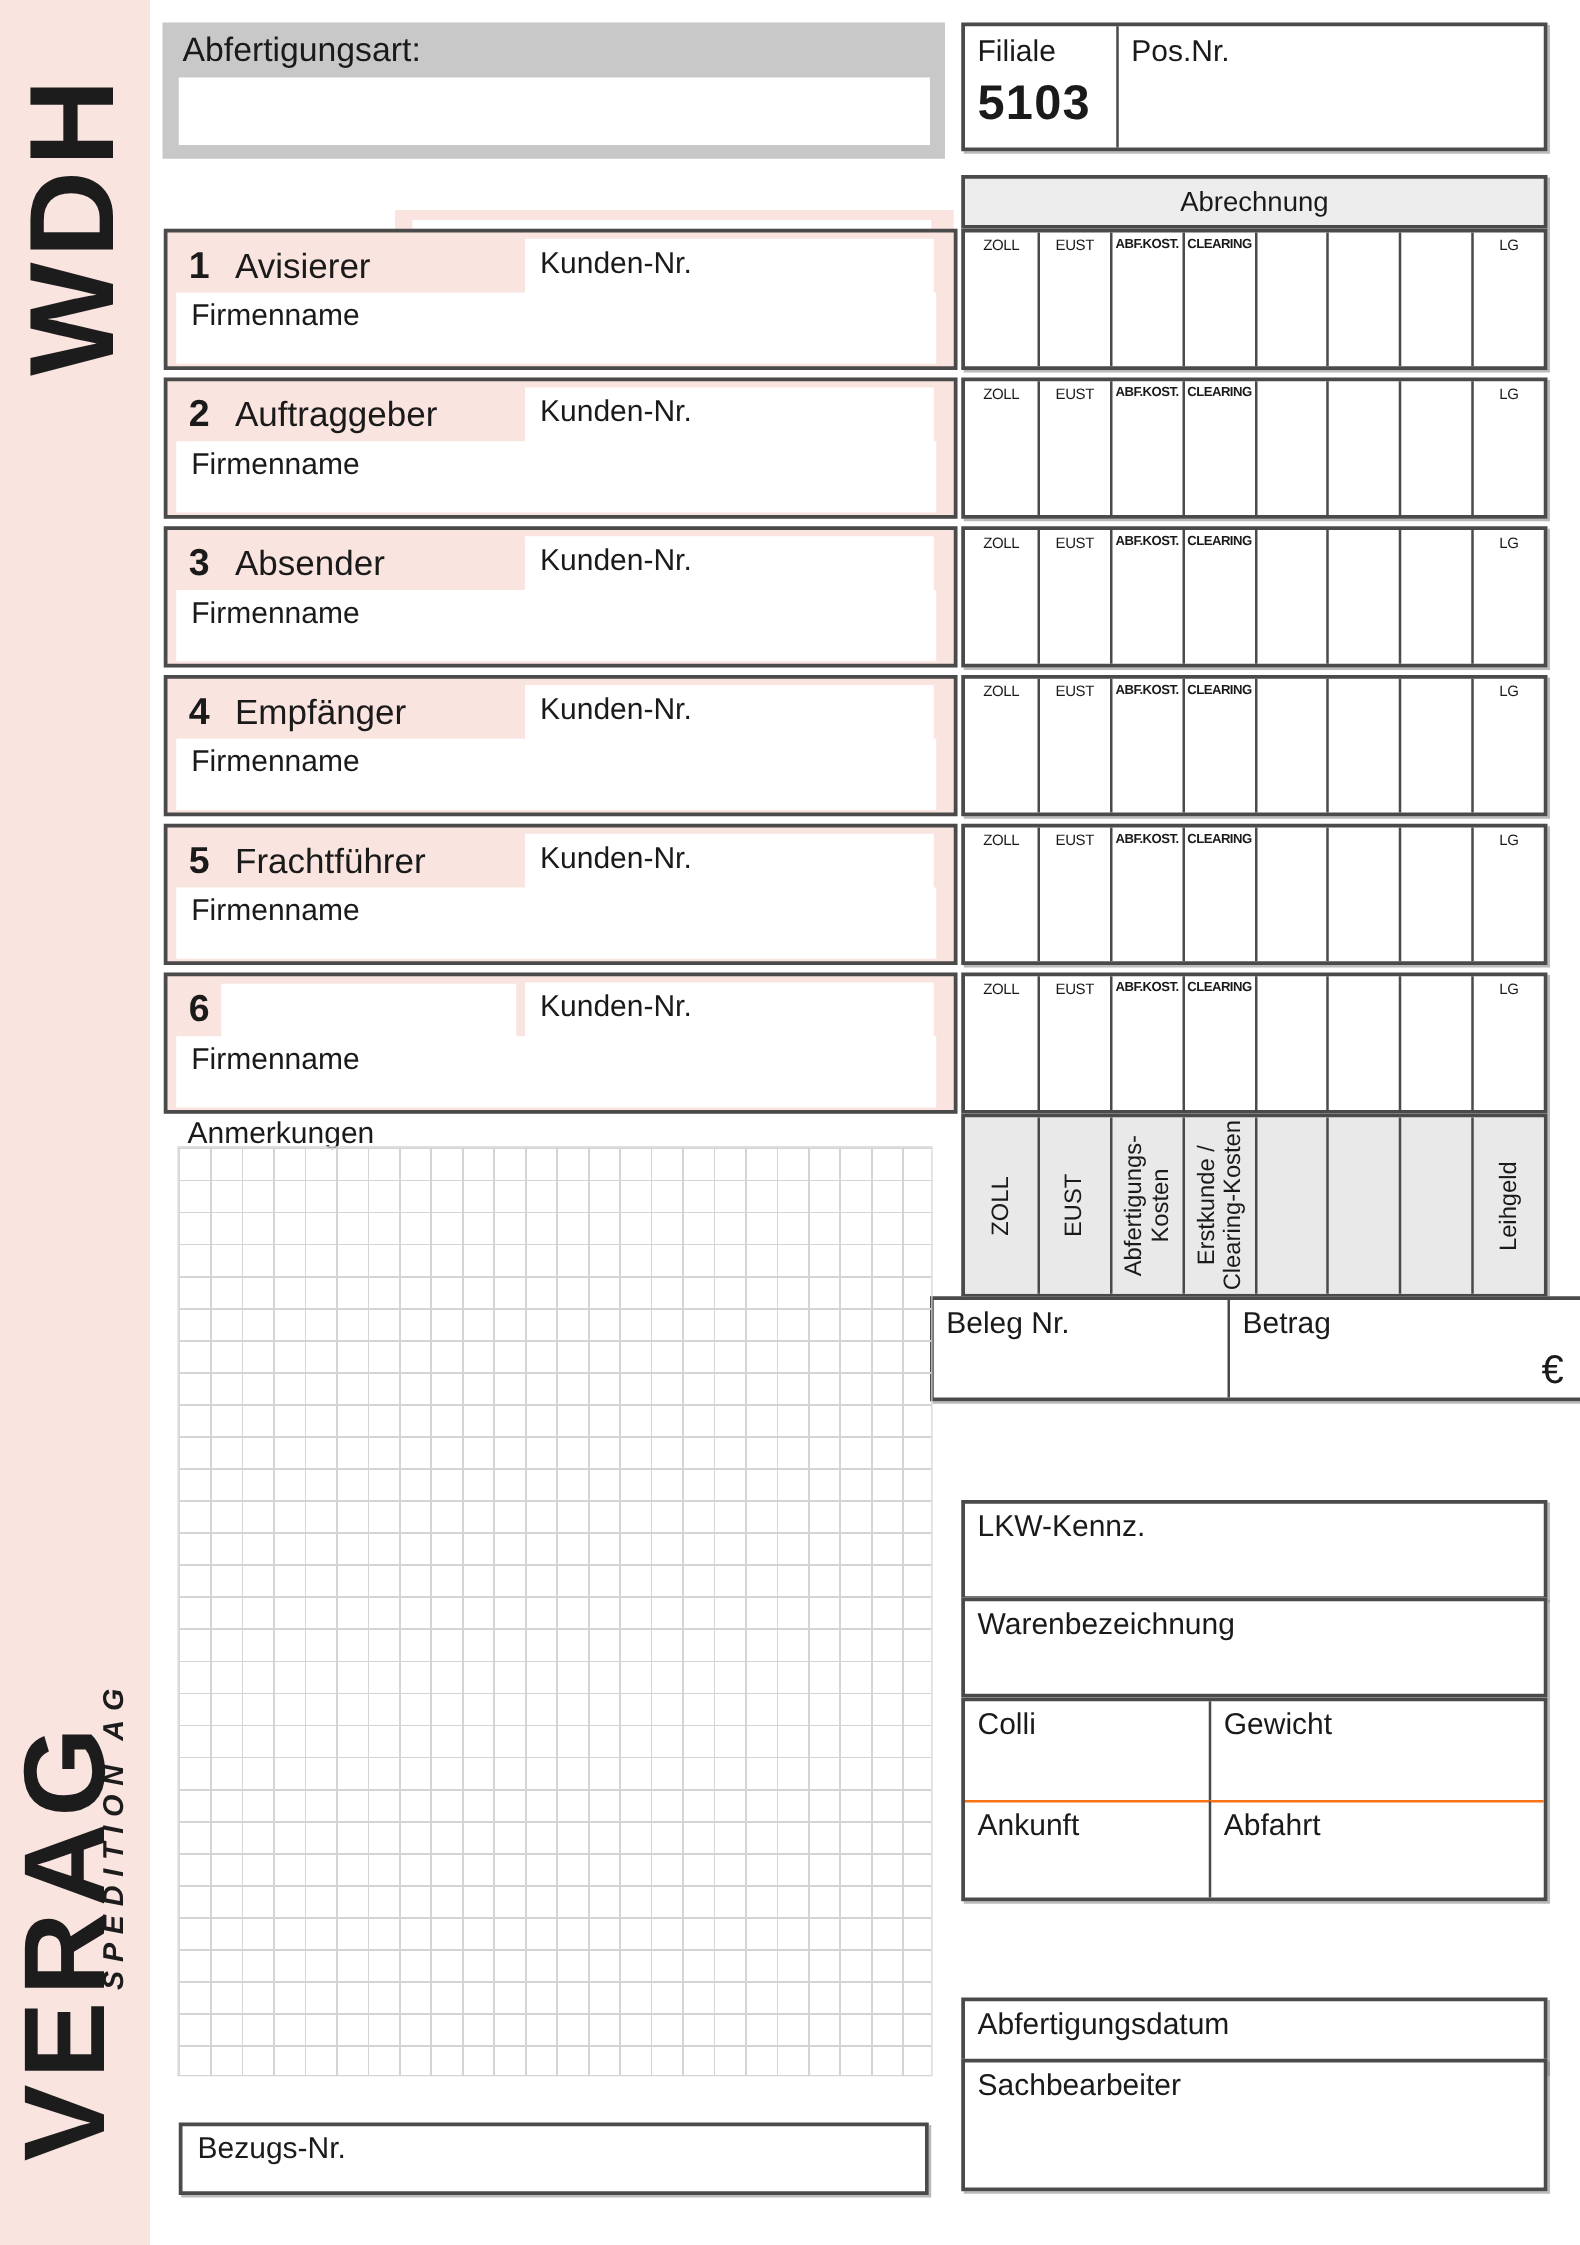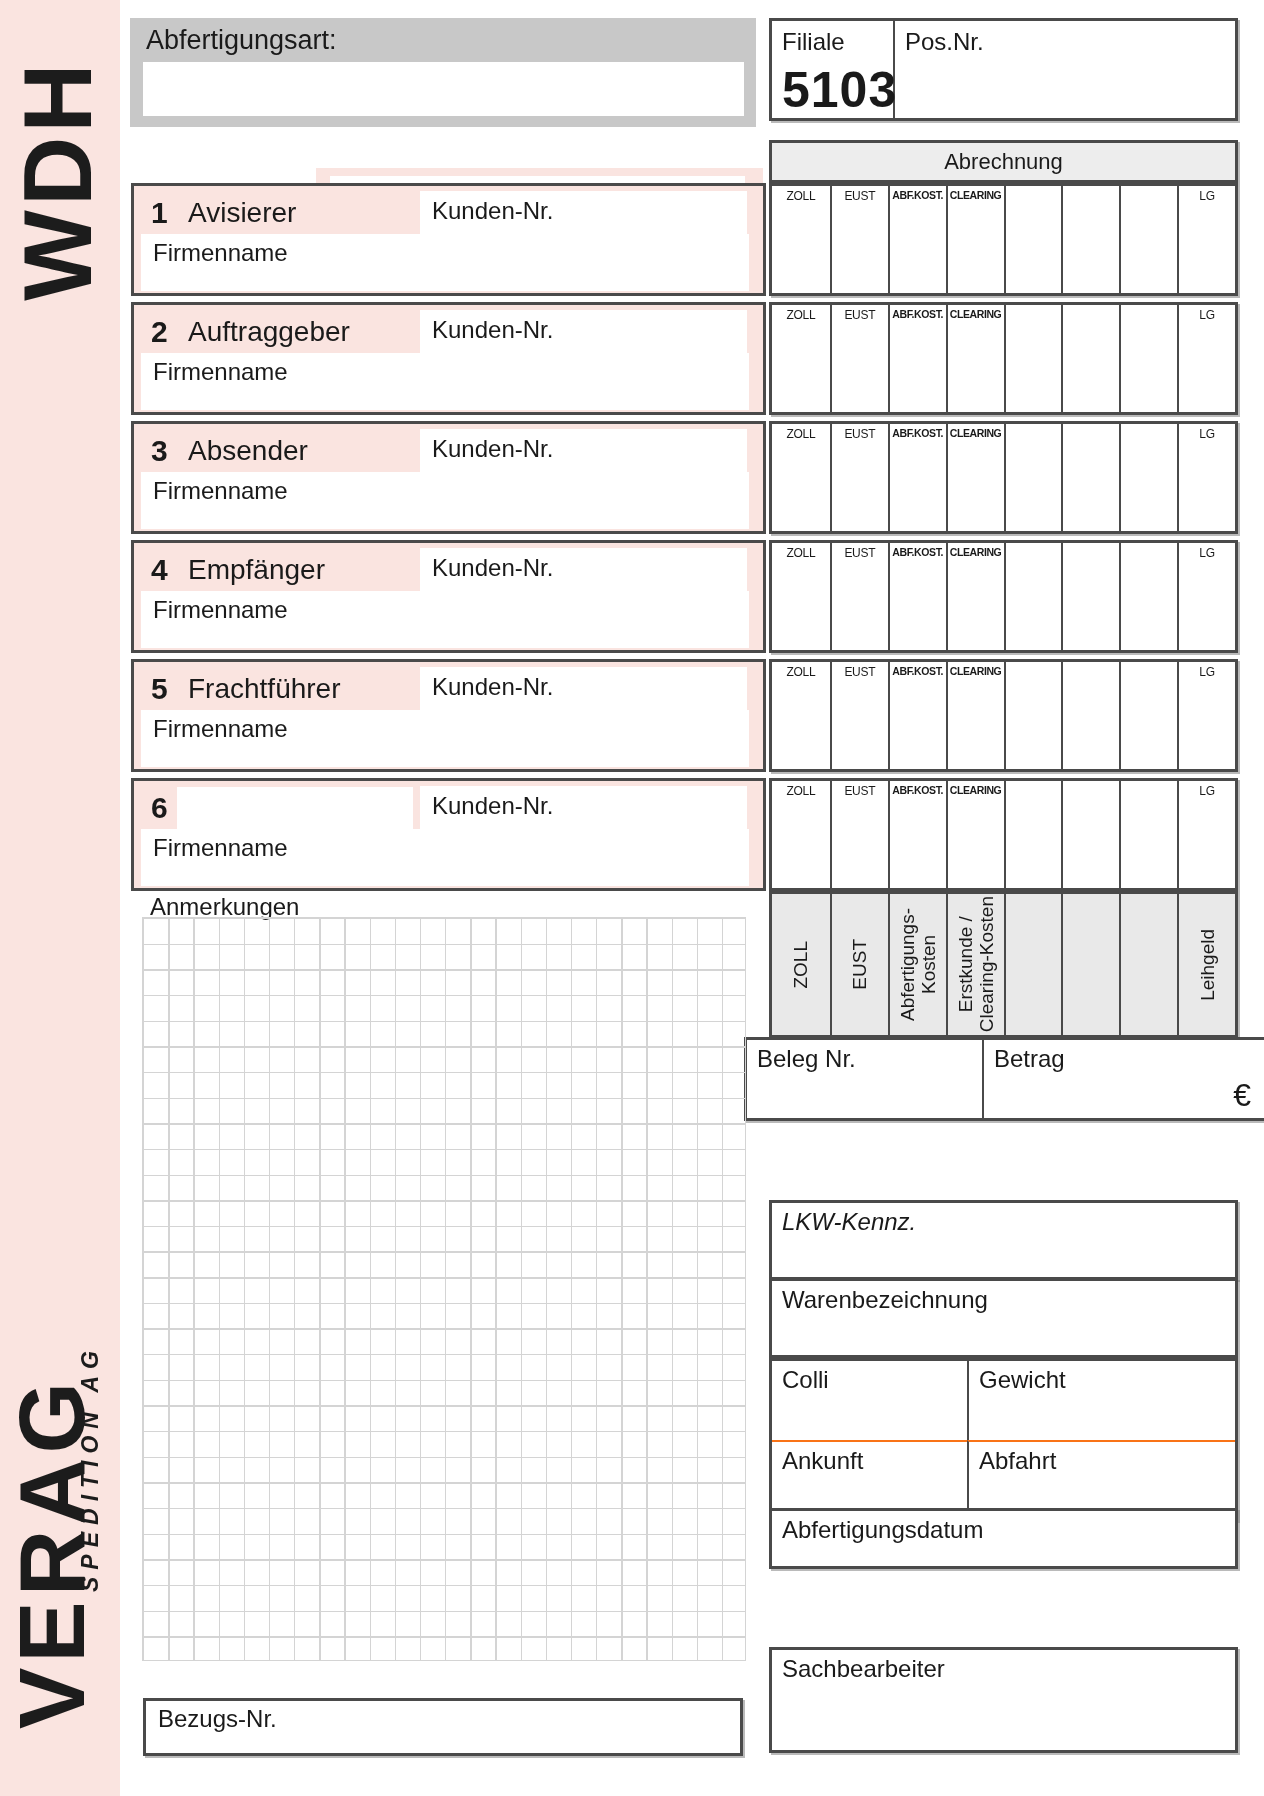--- a/index.html
+++ b/index.html
@@ -20,21 +20,21 @@
 
   
   .graybox { position:absolute; left:130px; top:18px; width:626px; height:109px; background:#c8c8c8; }
   .graybox .title { position:absolute; left:16px; top:7px; font-size:27px; }
   .graybox .input { position:absolute; left:13px; top:44px; width:601px; height:54px; background:#ffffff; }
 
   
   .filiale-box { position:absolute; left:769px; top:18px; width:469px; height:103px; background:#fff; border:3px solid #4a4a4a; }
   .filiale-box .divider { position:absolute; left:121px; top:0; width:2px; height:100%; background:#4a4a4a; }
   .filiale-label { position:absolute; left:10px; top:7px; }
-  .filiale-value { position:absolute; left:10px; top:40px; font-size:50px; font-weight:bold; letter-spacing:1px; }
+  .filiale-value { position:absolute; left:10px; top:40px; font-size:39px; font-weight:bold; letter-spacing:1px; }
   .posnr-label { position:absolute; left:133px; top:7px; }
 
   
   .aviso { position:absolute; left:316px; top:138px; width:447px; height:46px; background:#fae4e0;margin-top:30px; }
   .aviso .inner { position:absolute; left:14px; top:8px; width:415px; height:38px; background:#ffffff; padding:4px 10px; }
 
   
   .section { position:absolute; left:131px; width:635px; height:113px; background:#fae4e0; border:3px solid #4a4a4a; }
   .sec-num { position:absolute; left:17px; top:10px; font-size:30px; font-weight:bold; }
   .sec-title { position:absolute; left:54px; top:11px; font-size:28px; }
@@ -61,27 +61,27 @@
   
   .anm-label { position:absolute; left:150px; top:893px; }
   .anm-grid { position:absolute; left:142px; top:917px; width:604px; height:744px; border:1.4px solid #d4d4d4;
     background-image:
       repeating-linear-gradient(to right, #d4d4d4 0 1.4px, transparent 1.4px 25.17px),
       repeating-linear-gradient(to bottom, #d4d4d4 0 1.4px, transparent 1.4px 25.65px);
   }
 
   
   .dbox { position:absolute; left:769px; width:469px; background:#fff; border:3px solid #4a4a4a; padding:5px 10px; }
-  .lkw { top:1200px; height:80px;font-style:italic; }
+  .lkw { top:1200px; height:80px; }
   .waren { top:1278px; height:80px; }
   .cg { position:absolute; left:769px; top:1358px; width:469px; height:163px; border:3px solid #4a4a4a; background:#fff; display:grid; grid-template-columns:195px 1fr; grid-template-rows:1fr 1fr; }
   .cg > div { padding:5px 10px; }
   .cg .r { border-left:2px solid #4a4a4a; }
   .cg .b { border-top:2px solid #f97316; }
-  .abfdatum { top:1508px; height:61px; }
+  .abfdatum { top:1598px; height:61px; }
   .sachb { top:1647px; height:106px; }
 
   
   .bezug { position:absolute; left:143px; top:1698px; width:600px; height:58px; background:#fff; border:3px solid #4a4a4a; padding:4px 12px; }
 </style>
 </head>
 <body>
 
 <div class="page">
 

